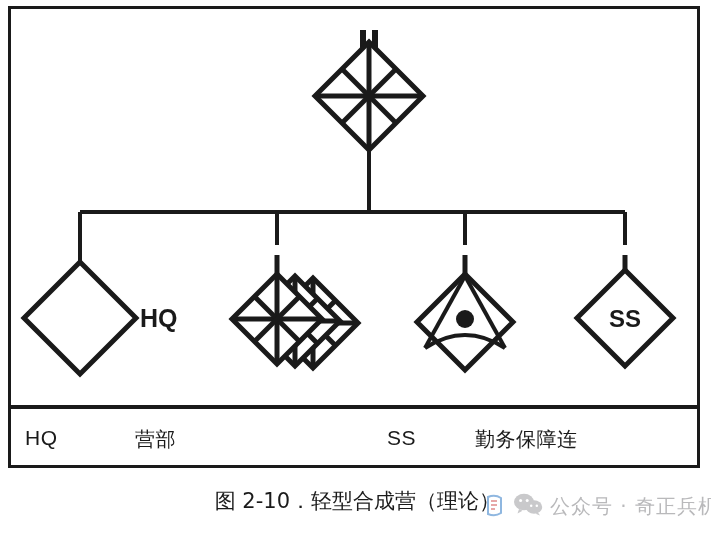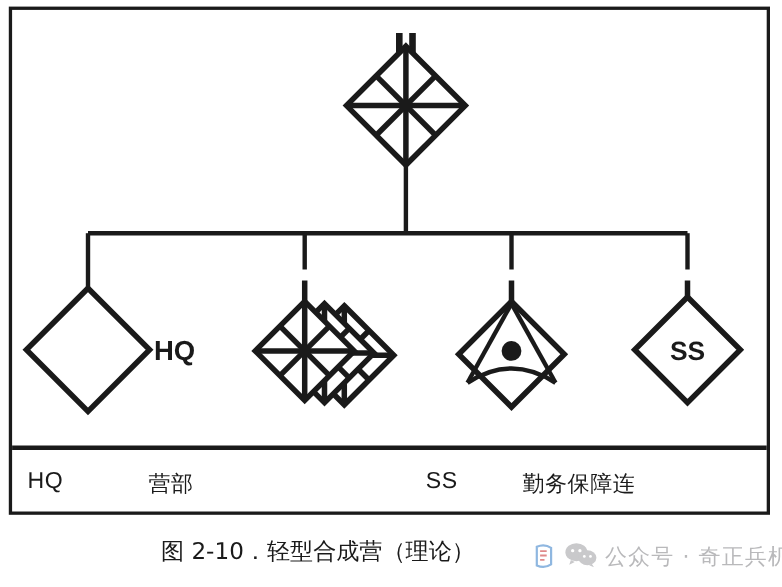--- a/index.html
+++ b/index.html
@@ -36,26 +36,25 @@
   }
   .lg-abbr1{left:16px;}
   .lg-term1{left:126px;font-family:Liberation Mono, monospace;font-size:20px;}
   .lg-abbr2{left:378px;}
   .lg-term2{left:466px;font-family:"DejaVu Sans","Liberation Sans",sans-serif;font-size:20px;}
 
   #caption{
     position:absolute;
     left:0;top:487px;
     width:500px;
-    text-align:center;
+    text-align:right;
     font-size:21px;
     color:#1a1a1a;
     font-family:"DejaVu Sans","Liberation Sans",sans-serif;
     white-space:nowrap;
-    padding-left:39px;
   }
   #watermark{
     position:absolute;
     left:484px;top:488px;
     height:36px;
     display:flex;align-items:center;
     gap:7px;
   }
   #wm-badge{
     width:22px;height:26px;

